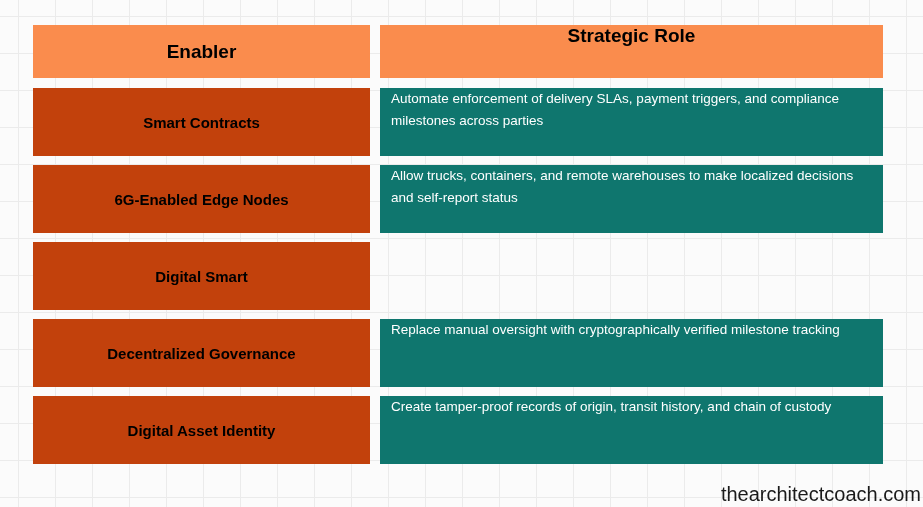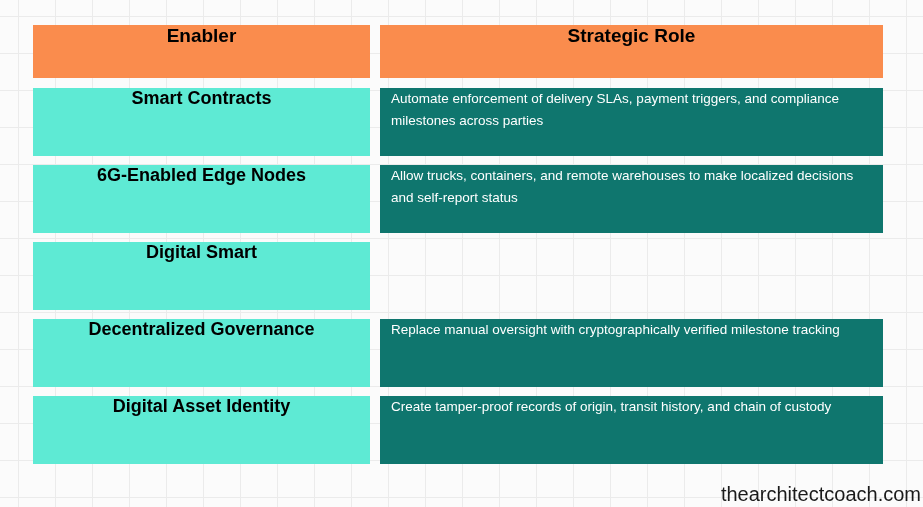--- a/index.html
+++ b/index.html
@@ -38,40 +38,40 @@
     gap: 10px;
     height: 68px;
     margin-bottom: 9px;
   }
   .cell {
     box-sizing: border-box;
   }
   .col-enabler {
     flex: 0 0 337px;
     display: flex;
-    align-items: flex-start;
+    align-items: center;
     justify-content: center;
     text-align: center;
   }
   .col-role {
     flex: 1 1 auto;
     display: flex;
   }
   .header-cell {
     background: #fa8c4d;
     color: #000000;
     font-weight: bold;
     font-size: 19px;
     justify-content: center;
   }
   .enabler-cell {
-    background: #5eead4;
+    background: #c2410c;
     color: #000000;
     font-weight: bold;
-    font-size: 18px;
+    font-size: 15px;
     padding: 0 10px;
   }
   .role-cell {
     background: #0f766e;
     color: #ffffff;
     font-size: 13.5px;
     line-height: 22px;
     padding: 0 16px 0 11px;
   }
   .watermark {

